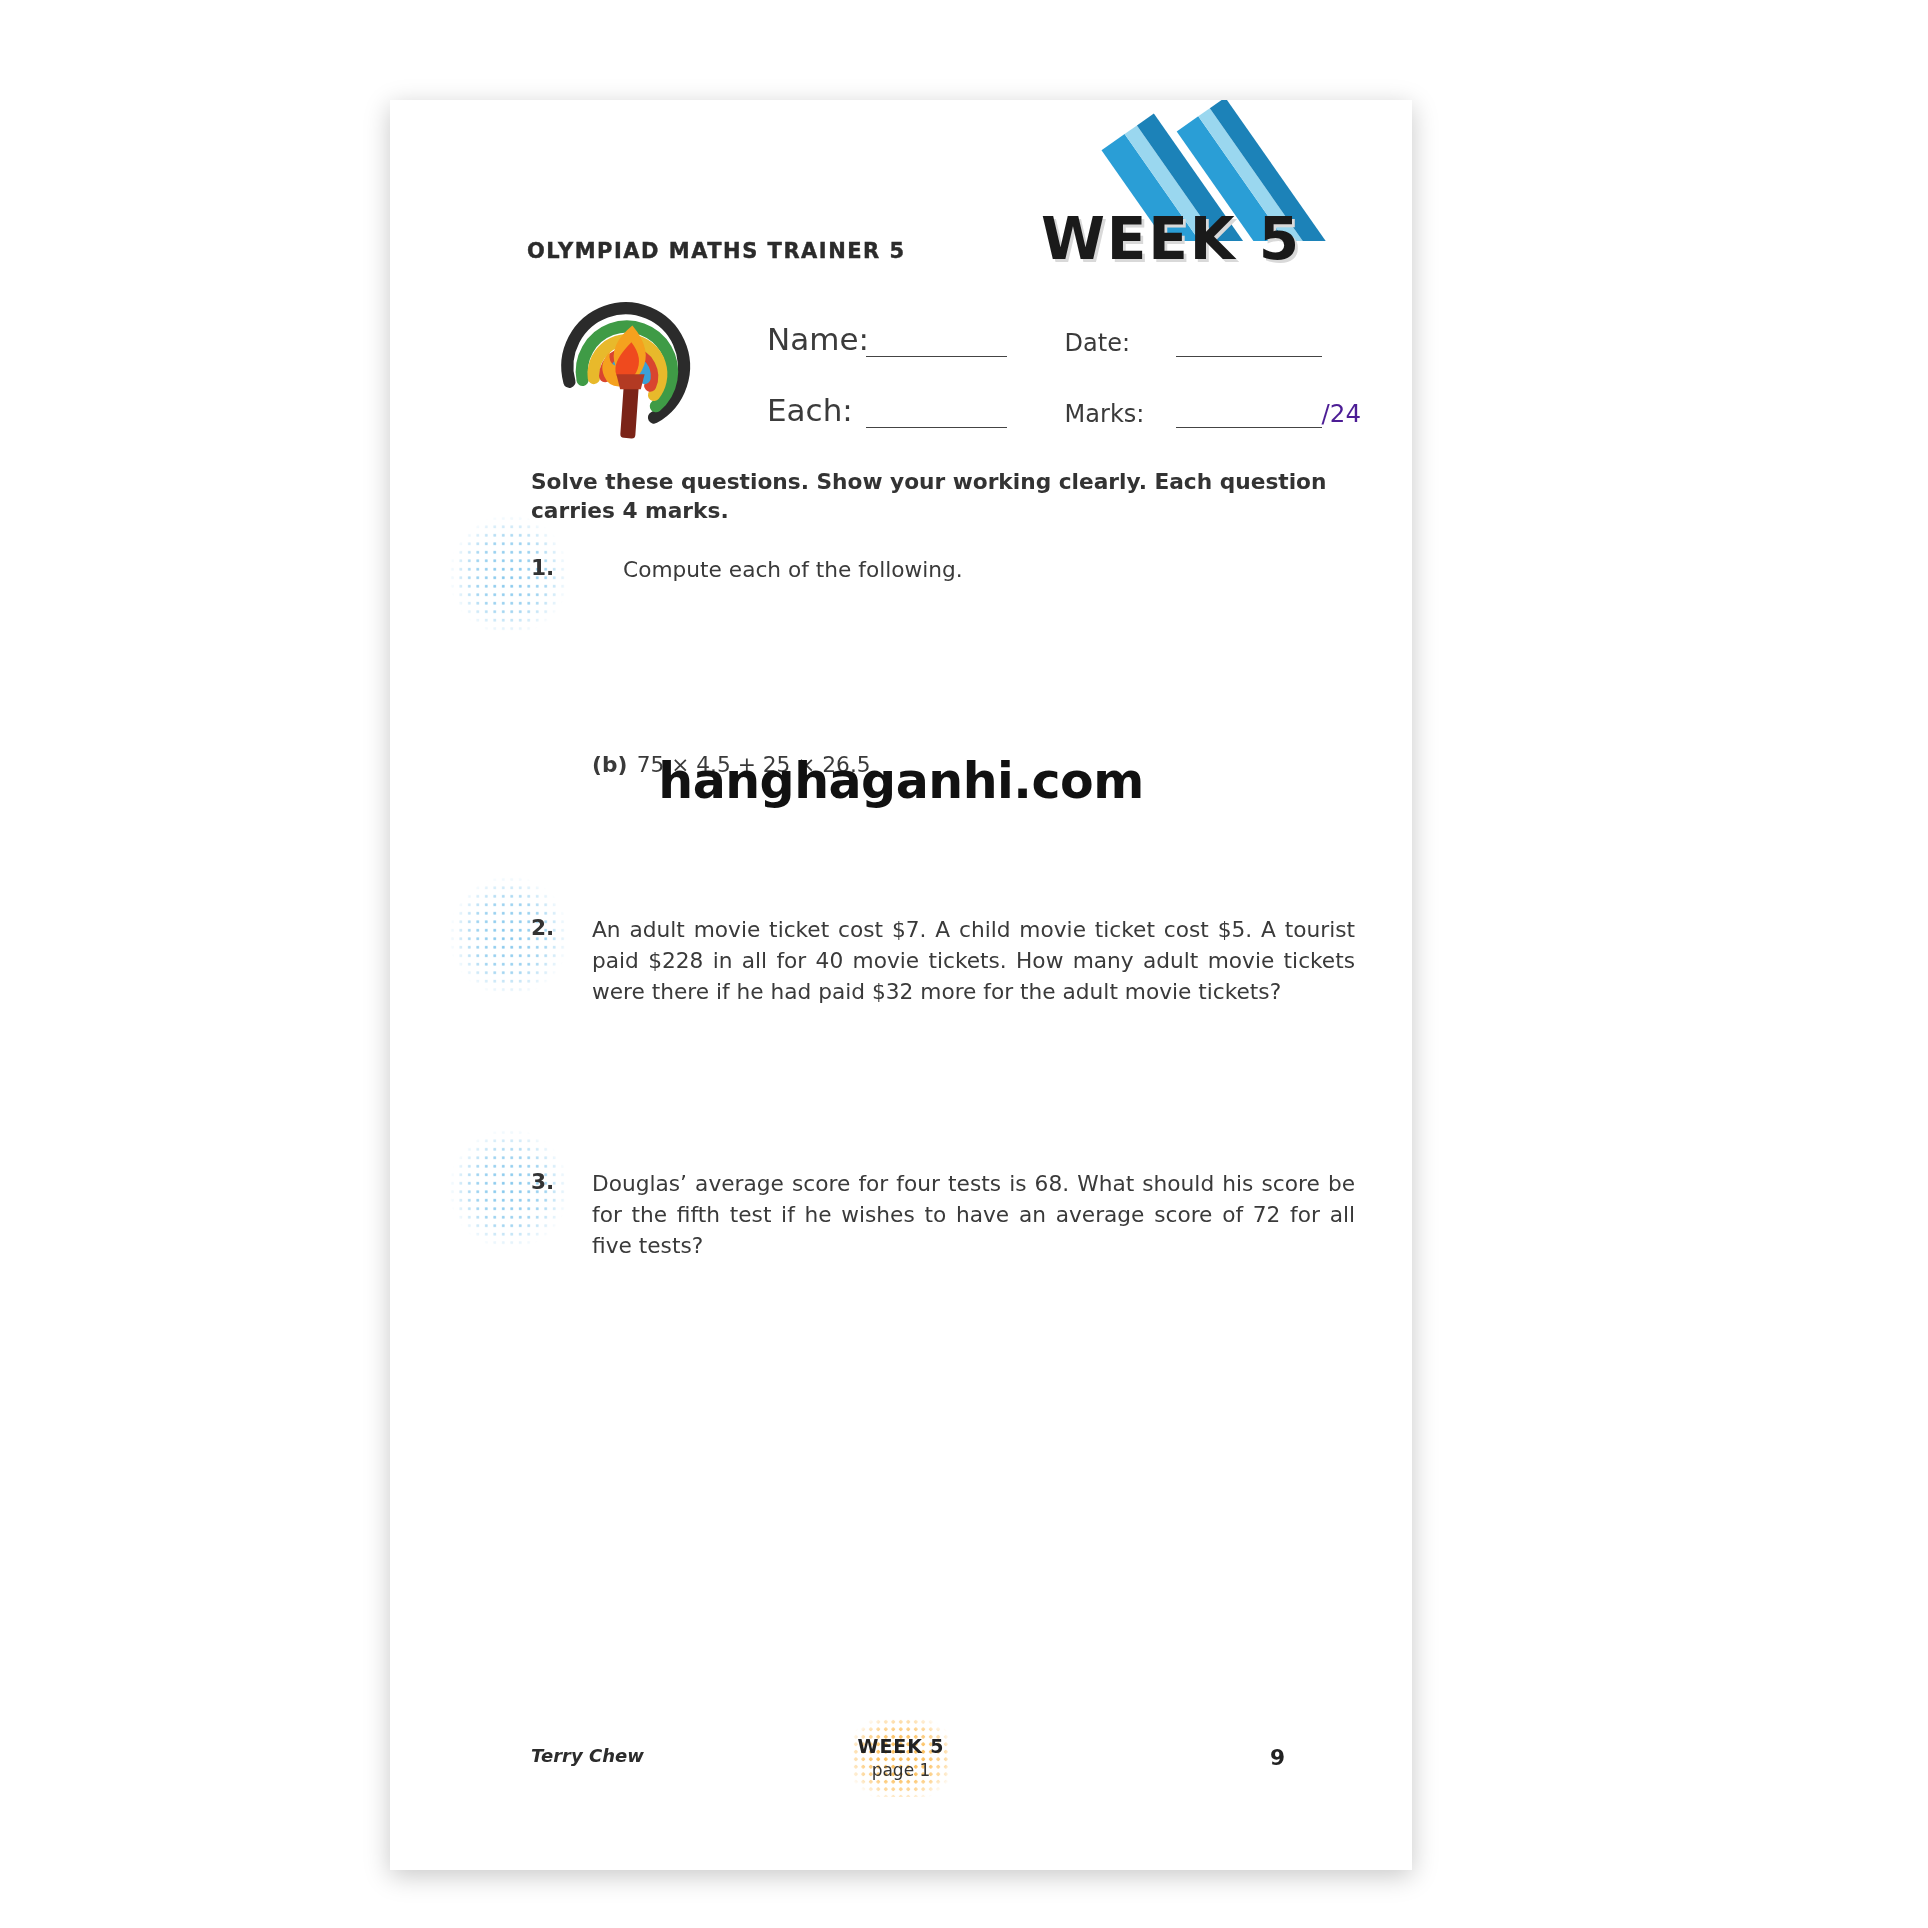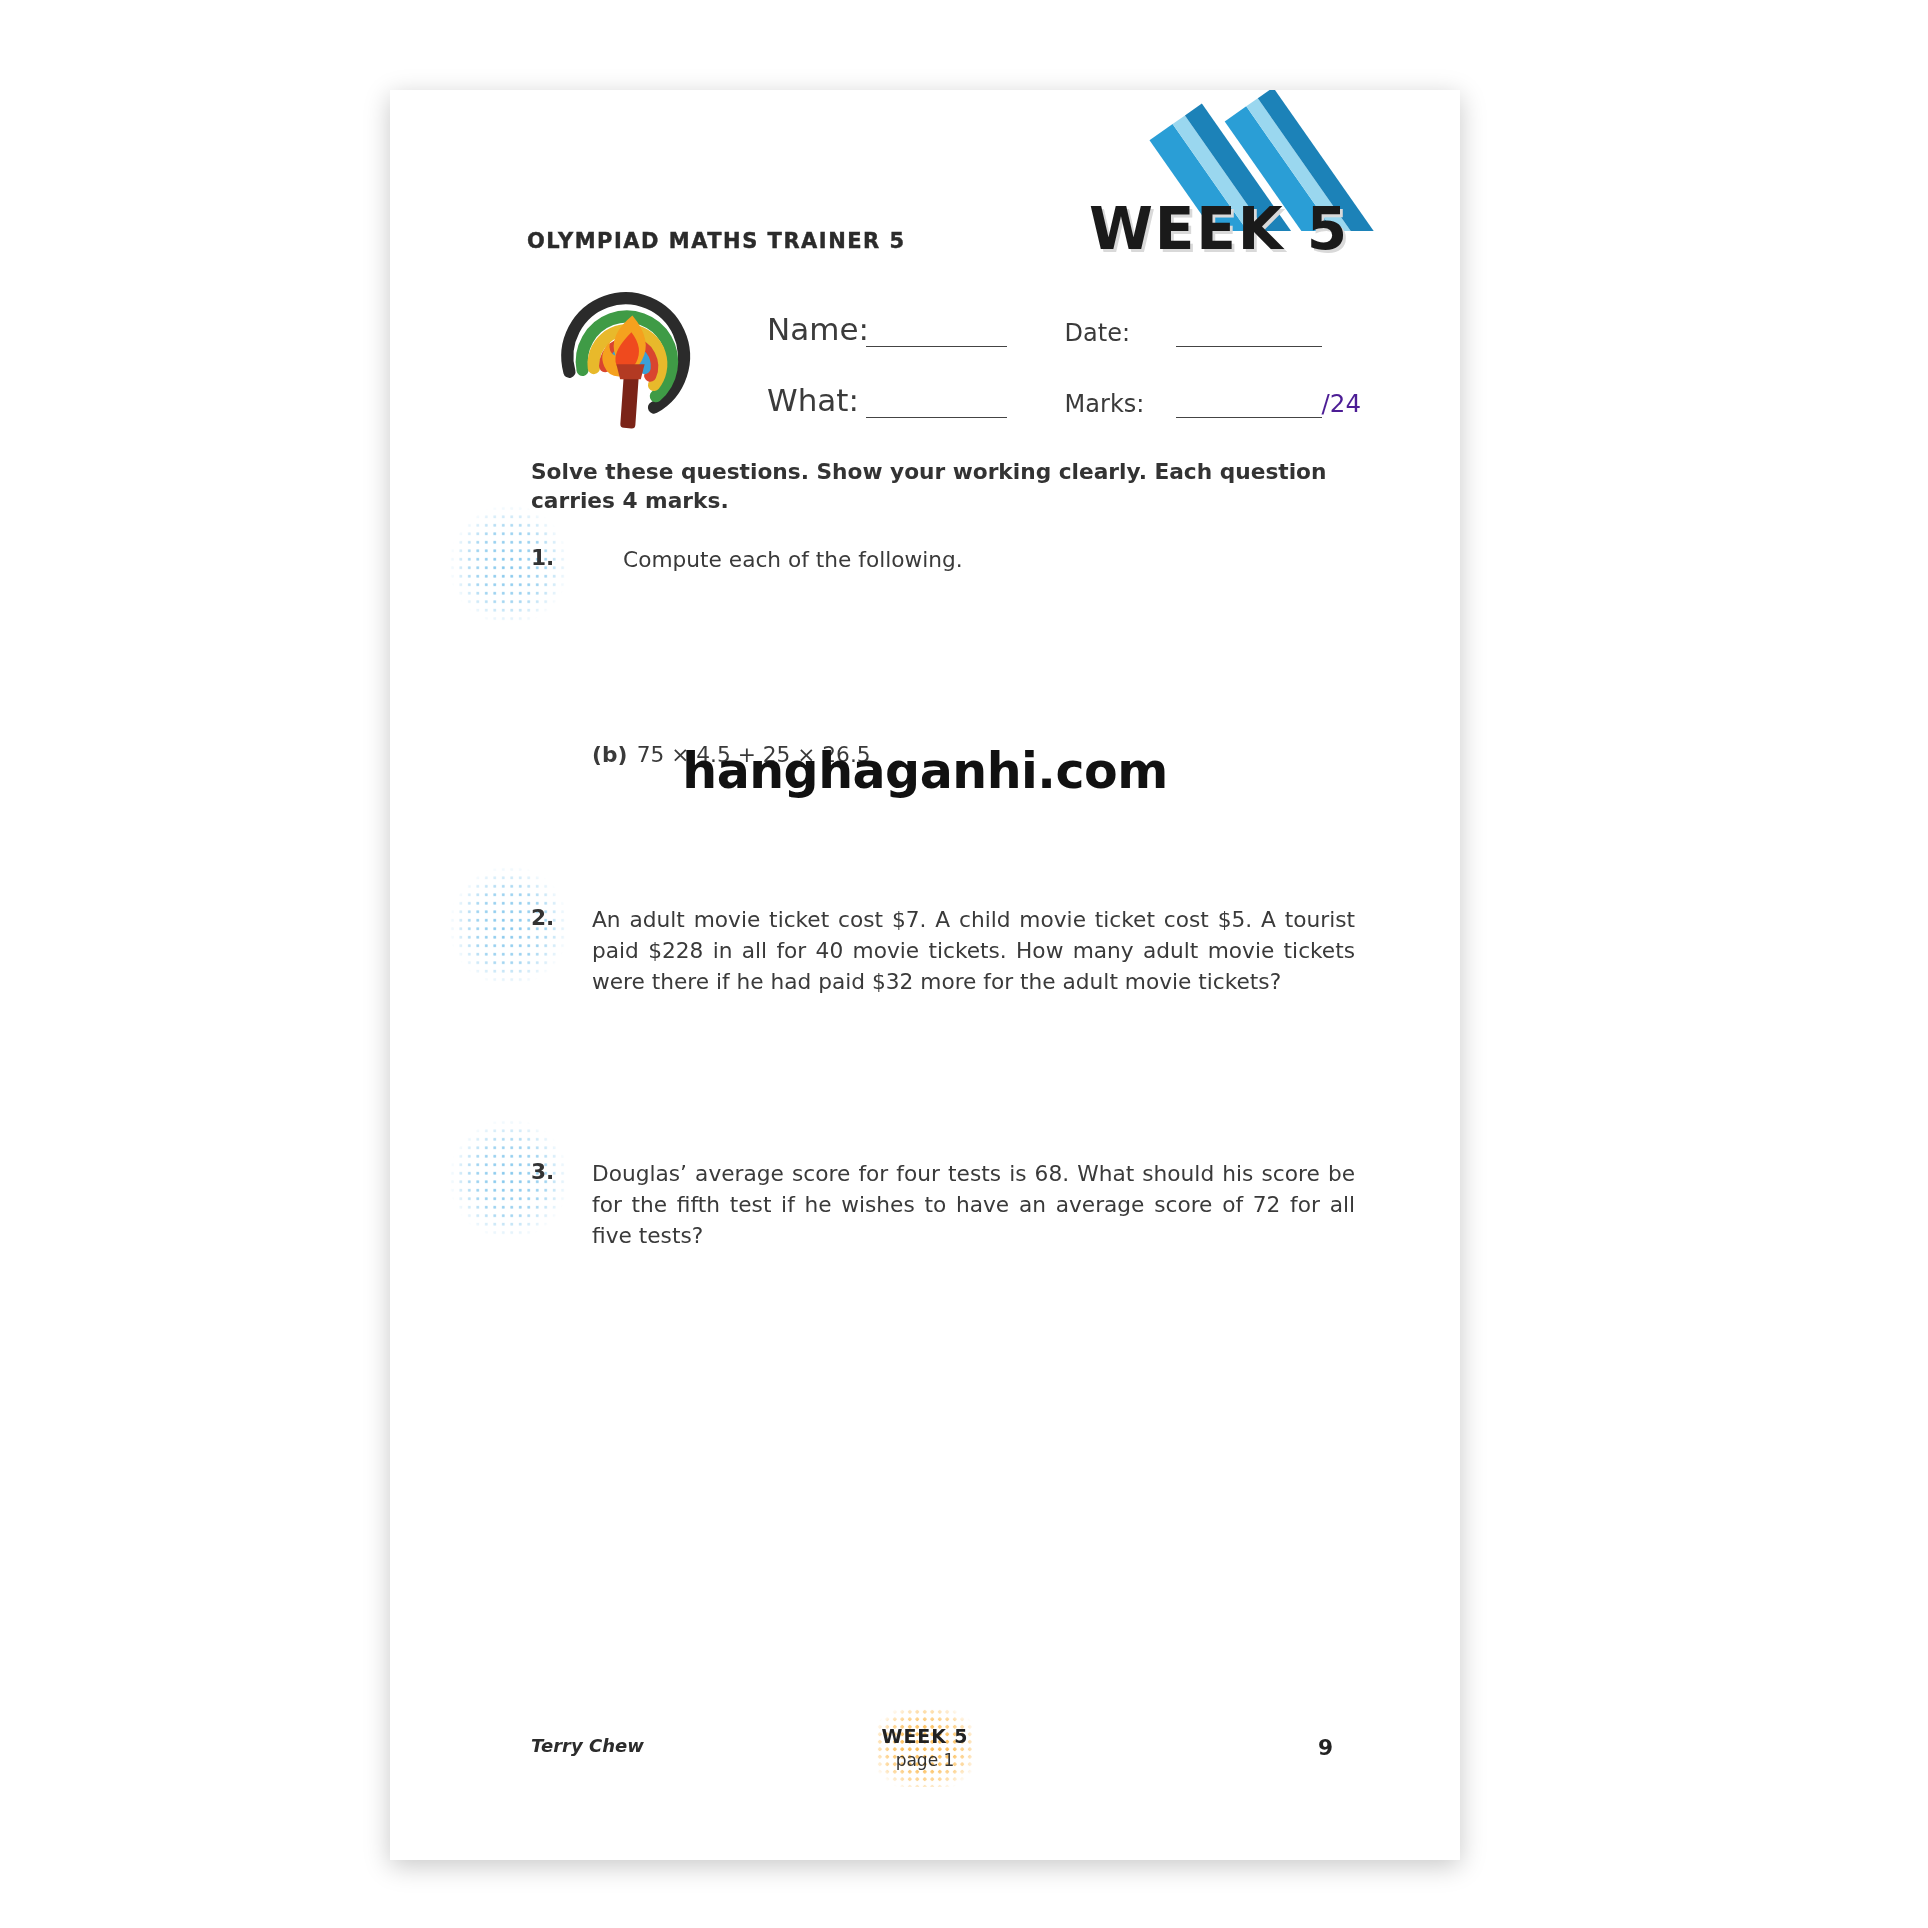--- a/index.html
+++ b/index.html
@@ -13,27 +13,26 @@
   #stage {
     position: relative;
     width: 1928px;
     height: 1928px;
     background: #ffffff;
     overflow: hidden;
   }
   .page {
     position: absolute;
     left: 390px;
-    top: 90px;
+    top: 100px;
     width: 1022px;
     height: 1770px;
     background: #ffffff;
     box-shadow: 0 5.6px 24.5px rgba(0,0,0,0.22);
     overflow: hidden;
-    padding-left: 48px;
   }
 
   
   .pencils {
     position: absolute;
     right: 0;
     top: 0;
     width: 311px;
     height: 141px;
     overflow: hidden;
@@ -270,21 +269,21 @@
 
     <div class="fields">
       <div class="field-row">
         <span class="field-label">Name:</span>
         <span class="field-line"></span>
         <span class="field-gap"></span>
         <span class="field-label2">Date:</span>
         <span class="field-line2"></span>
       </div>
       <div class="field-row">
-        <span class="field-label">What:</span>
+        <span class="field-label">Each:</span>
         <span class="field-line"></span>
         <span class="field-gap"></span>
         <span class="field-label2">Marks:</span>
         <span class="field-line2"></span>
         <span class="marks-suffix">/24</span>
       </div>
     </div>
 
     <div class="instructions">Solve these questions. Show your working clearly. Each question carries 4 marks.</div>
 

